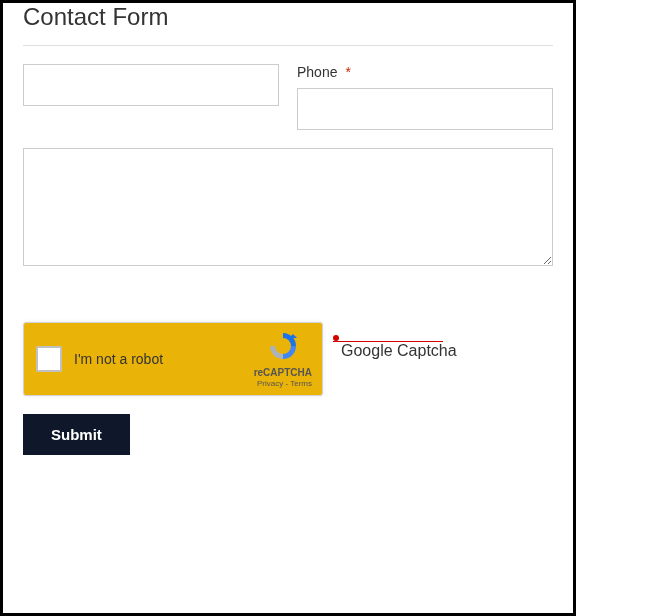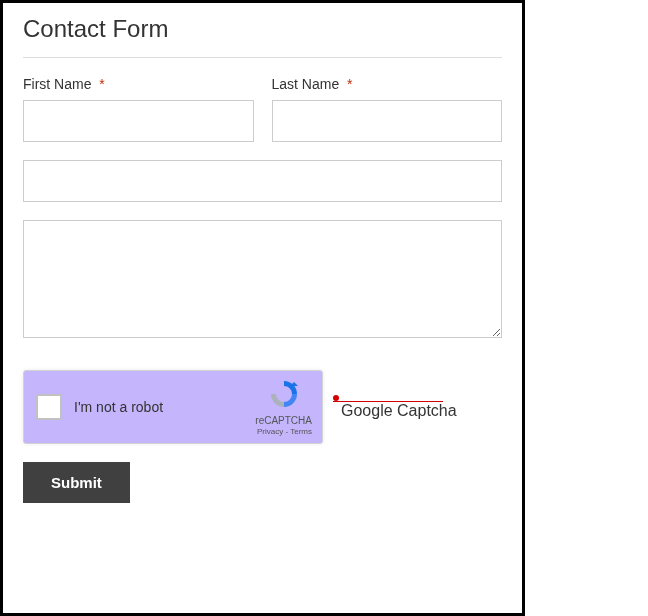--- a/index.html
+++ b/index.html
@@ -3,24 +3,24 @@
 <meta charset="utf-8">
 <style>
   * { box-sizing: border-box; }
   body {
     margin: 0;
     padding: 0;
     font-family: "Segoe UI", Arial, sans-serif;
     background: #fff;
   }
   .frame {
-    width: 525px;
+    width: 576px;
     height: 616px;
     border: 3px solid #000;
-    padding: 12px 20px 20px 20px;
+    padding: 0 20px 20px 20px;
     position: relative;
   }
   .form-title {
     font-size: 24px;
     color: #333;
     margin: 0 0 14px 0;
     font-weight: 400;
   }
   .divider {
     border: none;
@@ -64,26 +64,27 @@
   }
   .captcha-row {
     display: flex;
     align-items: center;
     margin-top: 28px;
   }
   .recaptcha-box {
     width: 300px;
     height: 74px;
     border: 1px solid #d3d3d3;
-    background: #c4b5fd;
+    background: #eab308;
     border-radius: 3px;
     display: flex;
     align-items: center;
     padding: 0 10px 0 12px;
     box-shadow: 0 0 4px rgba(0,0,0,0.08);
+    margin-top: 24px;
   }
   .recaptcha-check {
     width: 26px;
     height: 26px;
     border: 2px solid #c1c1c1;
     background: #fff;
     border-radius: 2px;
     cursor: pointer;
     flex-shrink: 0;
   }
@@ -101,20 +102,21 @@
     flex-shrink: 0;
   }
   .recaptcha-logo {
     width: 32px;
     height: 32px;
     margin: 0 auto 2px auto;
   }
   .recaptcha-brand {
     font-size: 10px;
     color: #555;
+    font-weight: bold;
   }
   .recaptcha-links {
     font-size: 8px;
     color: #555;
     text-align: right;
   }
   .annotation {
     display: flex;
     align-items: flex-start;
     margin-left: 10px;
@@ -132,56 +134,47 @@
     border-top: 1px solid #d40000;
   }
   .annotation-text {
     font-size: 16px;
     color: #333;
     font-family: Arial, sans-serif;
     margin-left: 8px;
   }
   .submit-btn {
     margin-top: 18px;
-    background: #404040;
+    background: #0f172a;
     color: #fff;
     border: none;
     font-size: 15px;
     font-weight: 600;
     padding: 12px 28px;
     cursor: pointer;
   }
 </style>
 </head>
 <body>
 
 <div class="frame">
 
   <h1 class="form-title">Contact Form</h1>
   <hr class="divider">
 
+
   <div class="row">
     <div class="col">
+      <input class="field-input" type="text" value="" style="">
+    </div>
+    <div class="col">
       <label class="field-label">
-        <span>First Name</span>
+        <span>Phone</span>
         <span class="required">*</span>
       </label>
-      <input class="field-input" type="text" value="" style="">
-    </div>
-    <div class="col">
-      <label class="field-label">
-        <span>Last Name</span>
-        <span class="required">*</span>
-      </label>
-      <input class="field-input" type="text" value="" style="">
-    </div>
-  </div>
-
-  <div class="row">
-    <div class="col">
       <input class="field-input" type="text" value="" style="">
     </div>
   </div>
 
   <div>
     <textarea class="field-textarea" style=""></textarea>
   </div>
 
   <div class="captcha-row">
     <div class="recaptcha-box">

